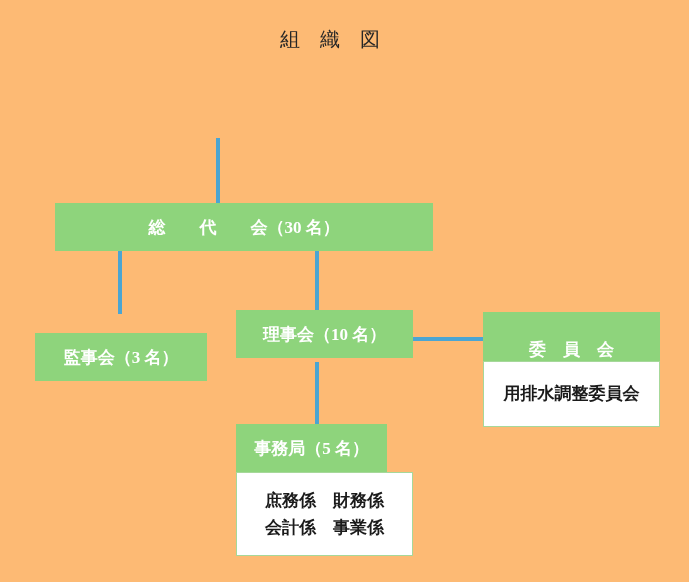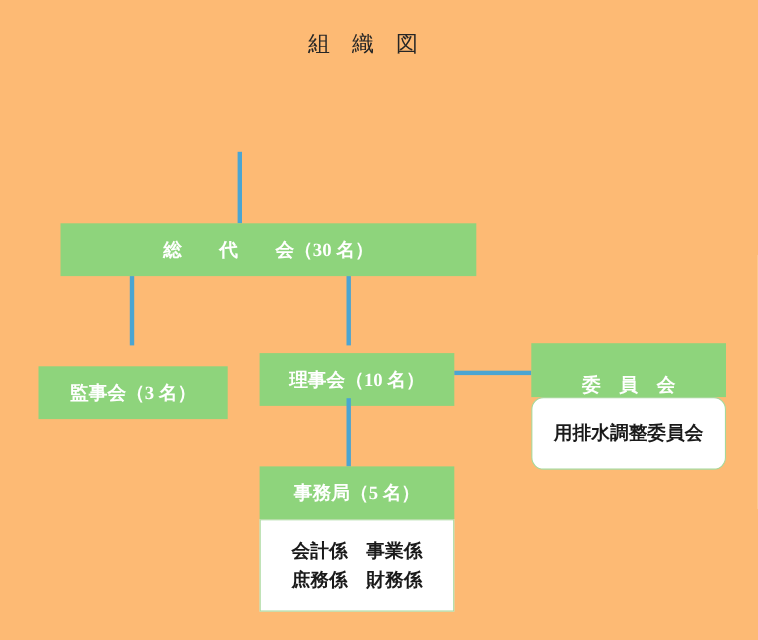--- a/index.html
+++ b/index.html
@@ -61,26 +61,26 @@
     position: absolute;
     background: var(--blue);
   }
   
   .box-members        { left: 35px;  top: 90px;  width: 378px; height: 48px; }
   .conn-v1            { left: 216px; top: 138px; width: 4px;   height: 65px; }
   .box-representatives{ left: 35px;  top: 203px; width: 378px; height: 48px; margin-left: 20px; }
   .conn-v2            { left: 118px; top: 251px; width: 4px;   height: 63px; }
   .conn-v3            { left: 315px; top: 251px; width: 4px;   height: 63px; }
   .box-auditors       { left: 35px;  top: 314px; width: 172px; height: 48px; margin-top: 19px; }
-  .box-directors      { left: 236px; top: 321px; width: 177px; height: 48px; }
+  .box-directors      { left: 236px; top: 310px; width: 177px; height: 48px; }
   .conn-h1            { left: 413px; top: 337px; width: 70px;  height: 4px;  }
   .box-committee      { left: 483px; top: 312px; width: 177px; height: 49px; align-items: flex-end; }
-  .committee-body     { left: 483px; top: 361px; width: 177px; height: 66px; border-radius: 11px; }
+  .committee-body     { left: 483px; top: 361px; width: 177px; height: 66px; }
   .conn-v4            { left: 315px; top: 362px; width: 4px;   height: 62px; }
-  .box-secretariat    { left: 236px; top: 424px; width: 177px; height: 48px; text-align: center; }
+  .box-secretariat    { left: 236px; top: 424px; width: 151px; height: 48px; text-align: center; }
   .secretariat-body   { left: 236px; top: 472px; width: 177px; height: 84px; }
 </style>
 </head>
 <body>
 
 <div class="canvas">
 
   <div class="chart-title">組　織　図</div>
 
 
@@ -111,17 +111,17 @@
     <span class="body-line">用排水調整委員会</span>
   </div>
 
   <div class="conn conn-v4"></div>
 
   <div class="gbox box-secretariat">
     <span>事務局（5 名）</span>
   </div>
 
   <div class="body-box secretariat-body">
+    <span class="body-line">庶務係　財務係</span>
     <span class="body-line">会計係　事業係</span>
-    <span class="body-line">庶務係　財務係</span>
   </div>
 
 </div>
 
 </body></html>

